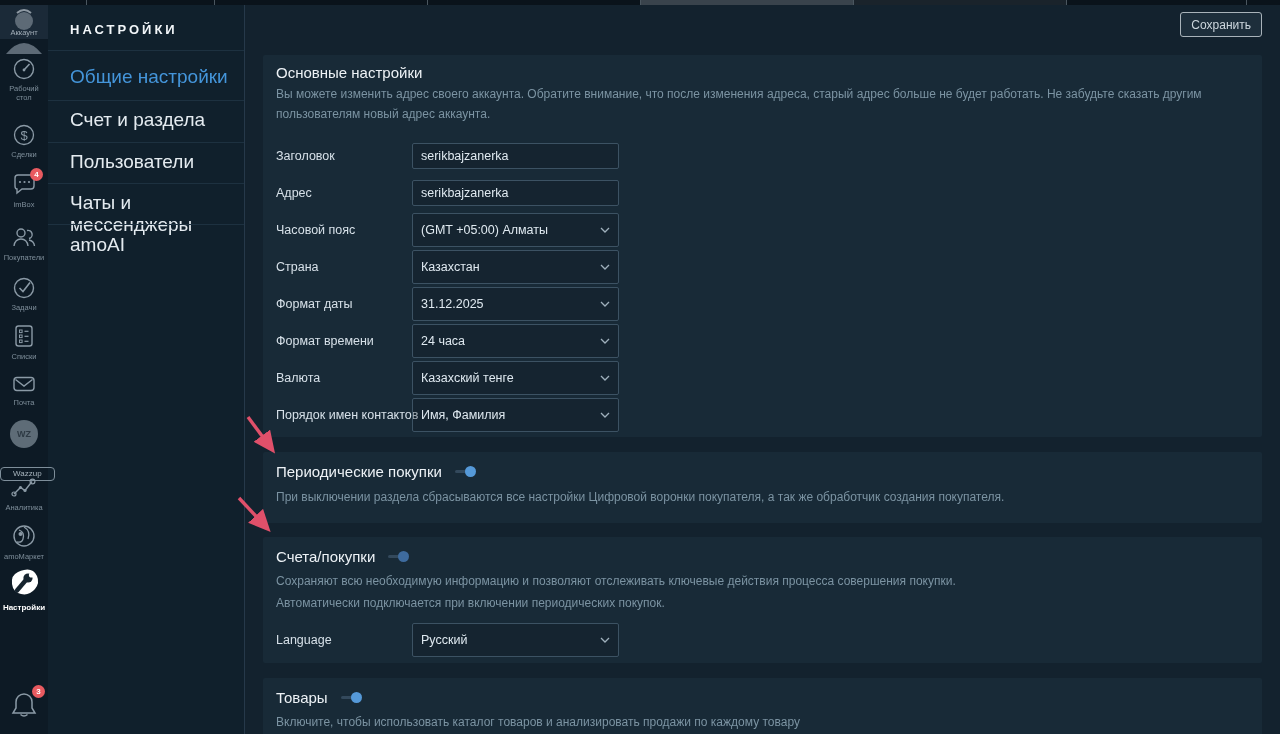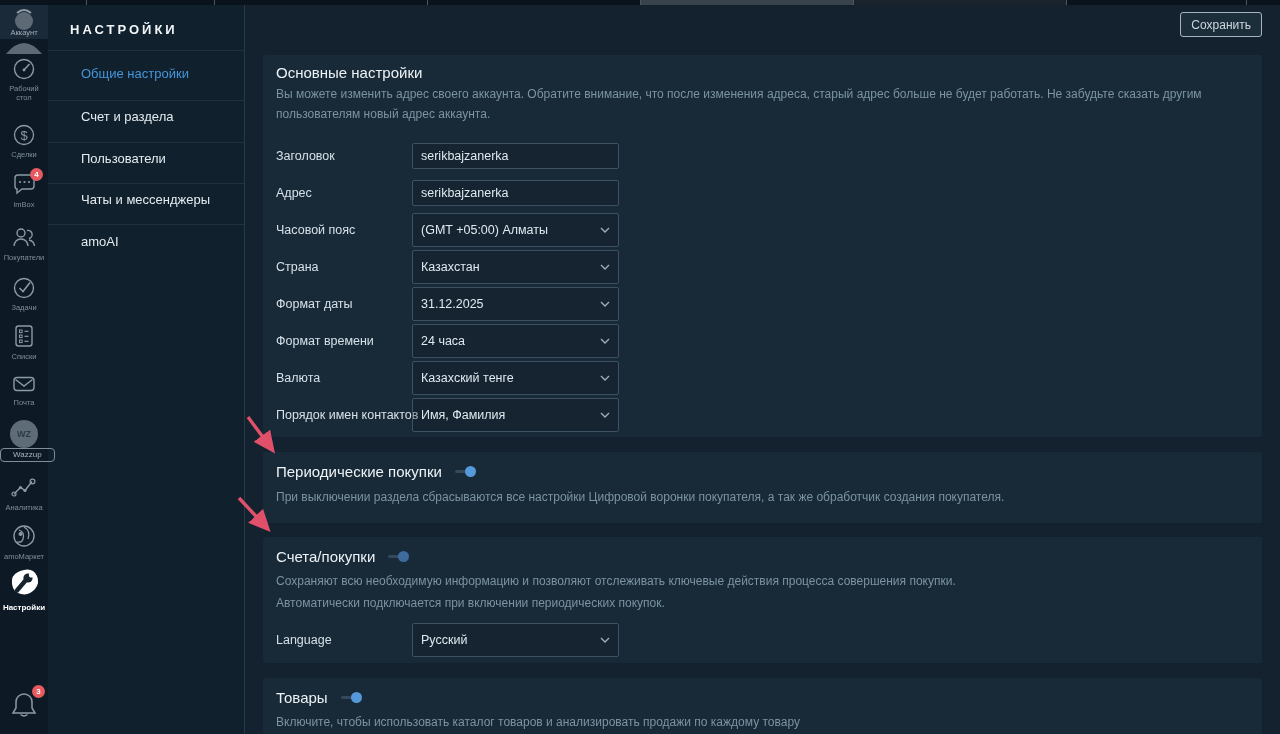--- a/index.html
+++ b/index.html
@@ -17,30 +17,30 @@
   .iconbar { position:absolute; top:5px; left:0; width:48px; height:729px; background:#0d1a25; z-index:30; }
   .ii { position:absolute; left:0; width:48px; text-align:center; color:#7e8e9a; font-size:7.5px; line-height:1.25; }
   .ii .lbl { display:block; margin-top:2px; }
   .ii svg { display:block; margin:0 auto; }
   .ii-account { top:0; height:34px; background:#1b2a38; }
   .ii-account .lbl { position:absolute; bottom:2px; width:48px; color:#a2aeb8; }
   .badge { position:absolute; min-width:13px; height:13px; padding:0 2px; border-radius:7px; background:#e85a60;
            color:#fff; font-size:8px; line-height:13px; text-align:center; font-weight:bold; }
   .wz-circle { width:28px; height:28px; margin:0 auto; border-radius:50%; background:#5e6c77; color:#2e3a44;
                font-size:9px; font-weight:bold; line-height:28px; text-align:center; }
-  .wz-label { display:inline-block; margin-top:0; border:1px solid #7e8e9a; border-radius:4px; padding:1px 12px;
+  .wz-label { display:inline-block; margin-top:19px; border:1px solid #7e8e9a; border-radius:4px; padding:1px 12px;
               font-size:8px; color:#a7b4bd; }
   .ii-settings .lbl { color:#ffffff; font-weight:bold; font-size:8px; }
 
   
   .subnav { position:absolute; top:5px; left:48px; width:197px; height:729px; background:#10202c;
             border-right:1px solid #26394a; z-index:20; }
   .subnav-title { position:absolute; top:17px; left:22px; font-size:13px; font-weight:bold; letter-spacing:3px; color:#f2f6f9; }
   .subnav-sep { position:absolute; left:0; width:196px; height:1px; background:#1d3140; }
-  .subnav-item { position:absolute; left:22px; right:10px; font-size:13px; color:#e4ebf0; cursor:pointer;margin-left:11px; }
+  .subnav-item { position:absolute; left:22px; right:10px; font-size:19px; color:#e4ebf0; cursor:pointer; }
   .subnav-item.active { color:#4495da; }
 
   
   .content { position:absolute; top:5px; left:245px; width:1035px; height:729px; background:#13222e; }
   .save-btn { position:absolute; top:7px; right:18px; height:25px; padding:0 10px; background:#1d2e3b;
               border:1px solid #a9b3ba; border-radius:3px; color:#ccd6dd; font-size:12px; cursor:pointer;
               font-family:"Liberation Sans", sans-serif; }
   .card { position:absolute; left:18px; width:999px; background:#182a37; border-radius:2px; padding:0 13px; }
   .card-title { font-size:15px; font-weight:400; color:#edf2f6; }
   .card-desc { font-size:12px; color:#7b93a2; line-height:1.7; }

